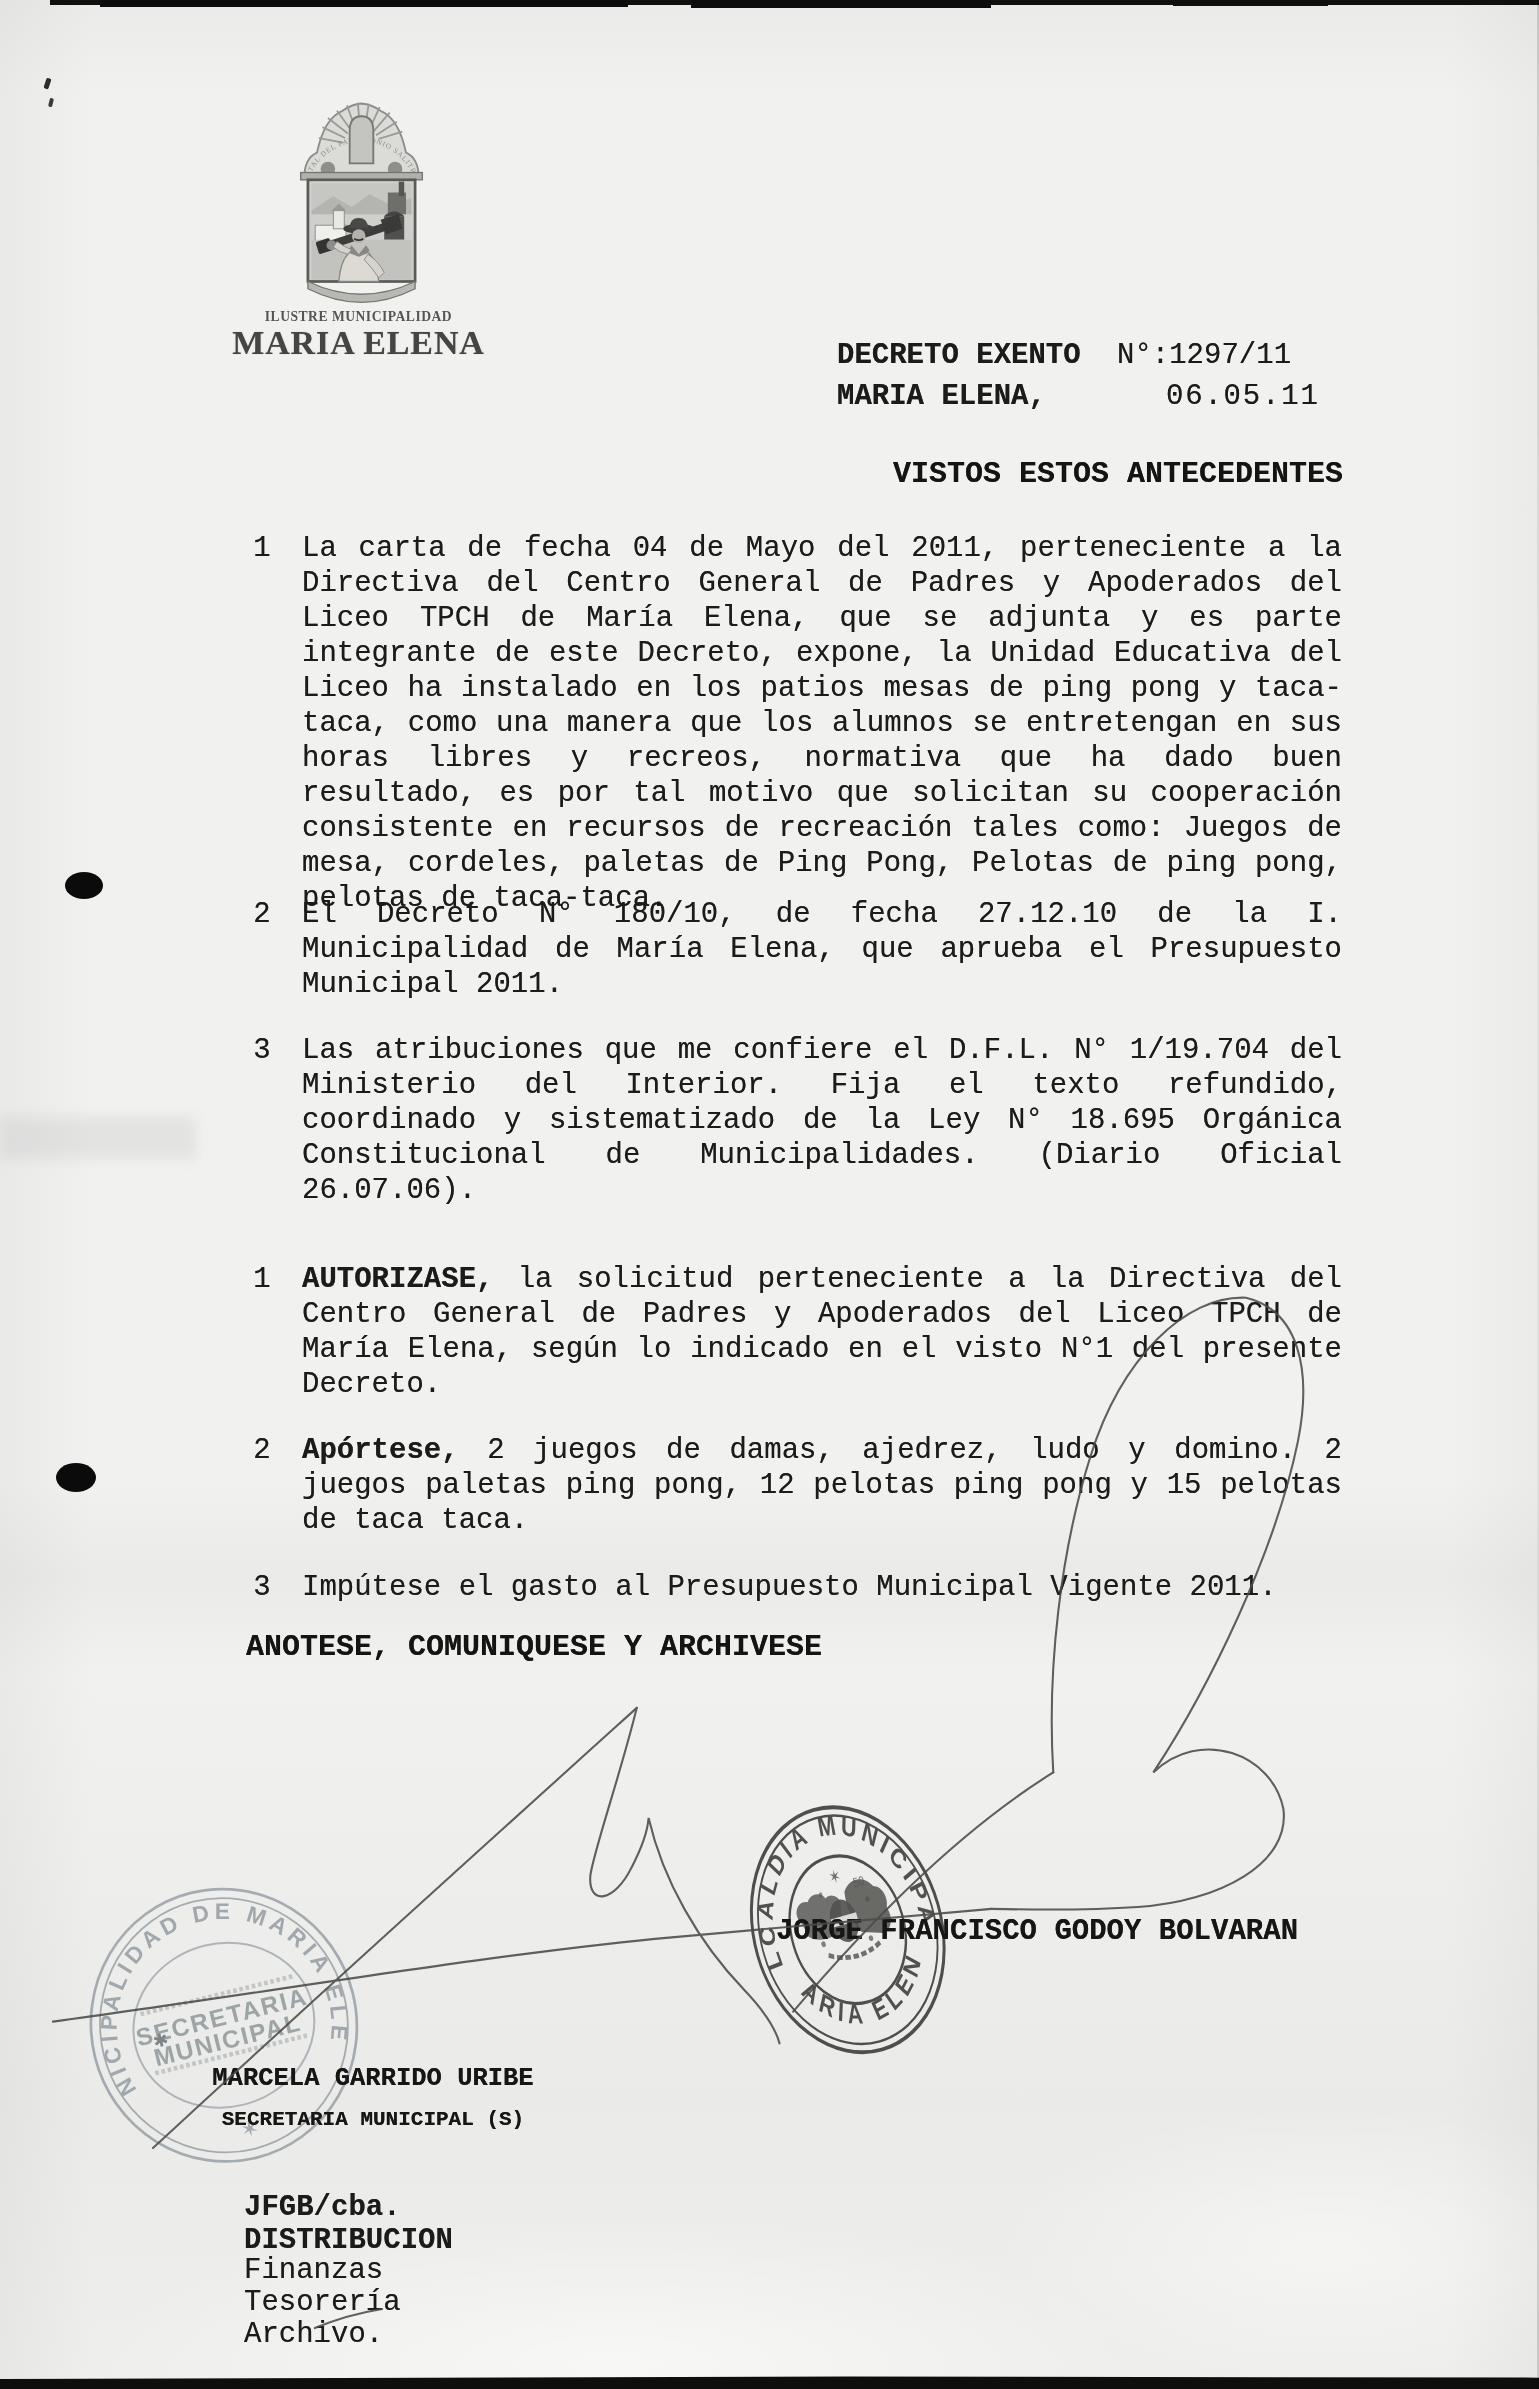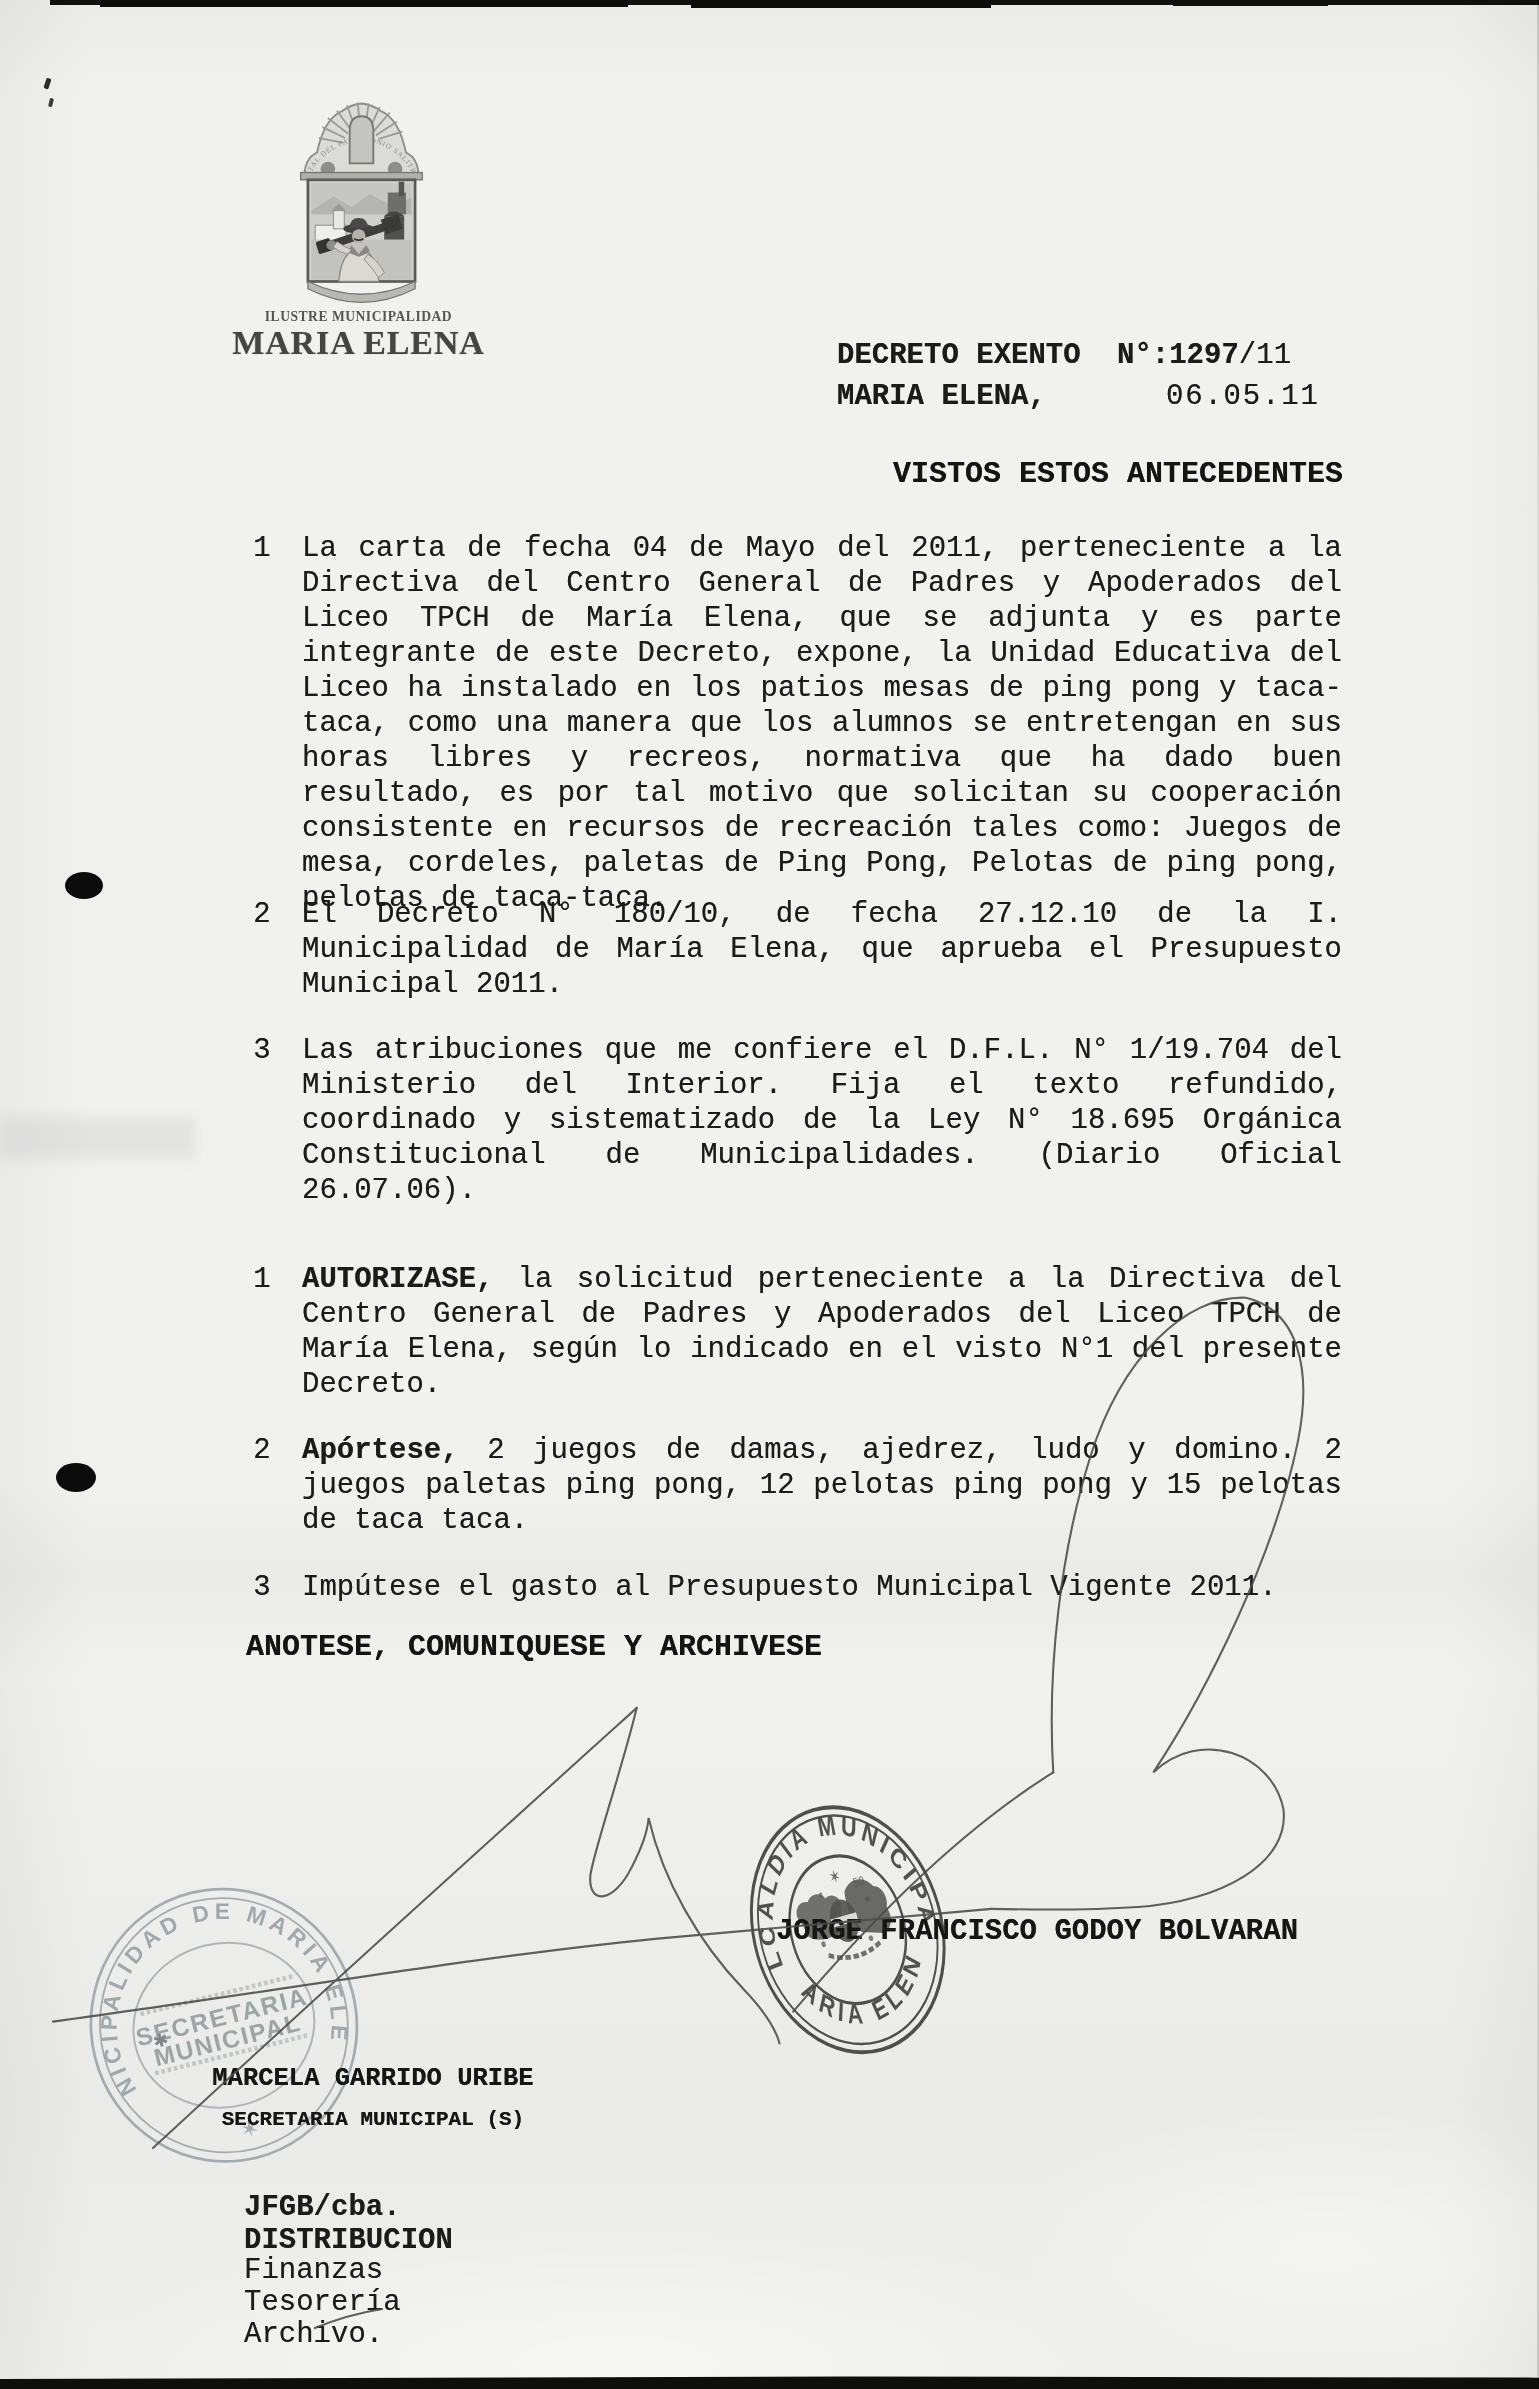--- a/index.html
+++ b/index.html
@@ -32,21 +32,21 @@
   
   .crest{position:absolute;left:297px;top:89px;}
   .lh-small{position:absolute;left:231px;top:309px;width:255px;text-align:center;
     font-family:"Liberation Serif","DejaVu Serif",serif;font-weight:bold;font-size:13.6px;
     letter-spacing:0.5px;color:#565654;}
   .lh-name{position:absolute;left:204px;top:324px;width:309px;text-align:center;
     font-family:"Liberation Serif","DejaVu Serif",serif;font-weight:bold;font-size:34px;
     letter-spacing:0.9px;color:#454543;text-shadow:0 0 0.9px rgba(60,60,58,.5);}
   
   .hdr{font-size:29px;line-height:35px;white-space:nowrap;text-shadow:0 0 0.5px rgba(20,20,20,.7);}
-  .hdr b{font-weight:bold;margin-top:12px;}
+  .hdr b{font-weight:normal;margin-top:12px;}
   .hdr-type{left:837px;top:338px;font-weight:bold;}
   .hdr-num{left:1117px;top:338px;}
   .hdr-place{left:837px;top:379px;font-weight:bold;}
   .hdr-date{left:1166px;top:379px;letter-spacing:1.8px;}
   
   .heading{position:absolute;font-weight:bold;font-size:30px;line-height:35px;color:#141412;
     text-shadow:0 0 0.5px rgba(20,20,20,.75);white-space:nowrap;}
   .h-vistos{left:247px;top:457px;width:1096px;text-align:right;}
   .h-decreto{left:247px;top:1197px;width:1096px;text-align:center;}
   .h-closing{left:246px;top:1630px;width:964px;text-align:left;}

